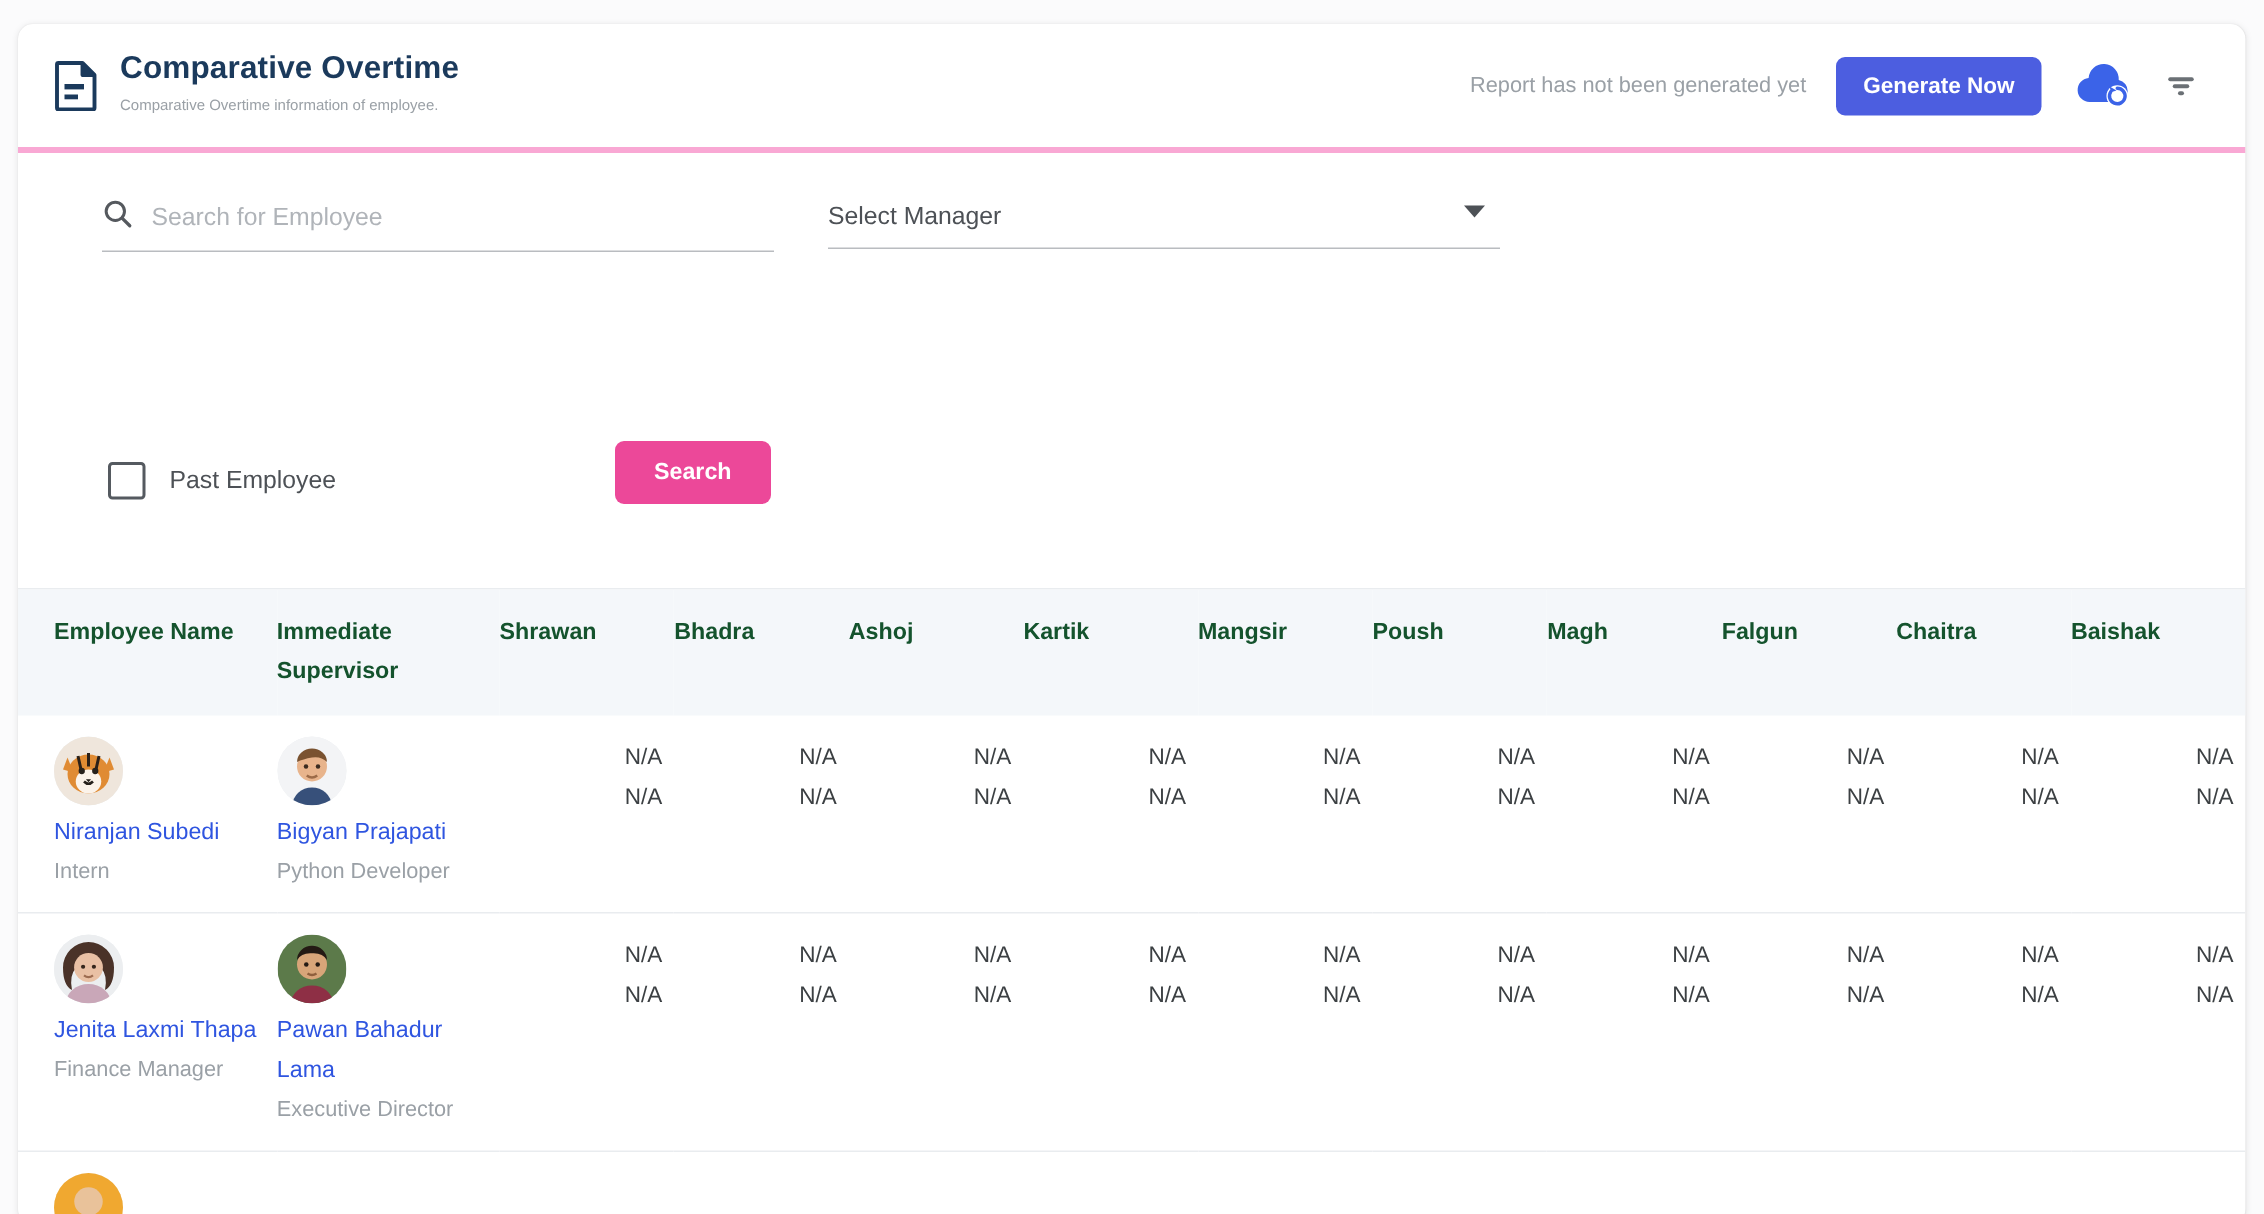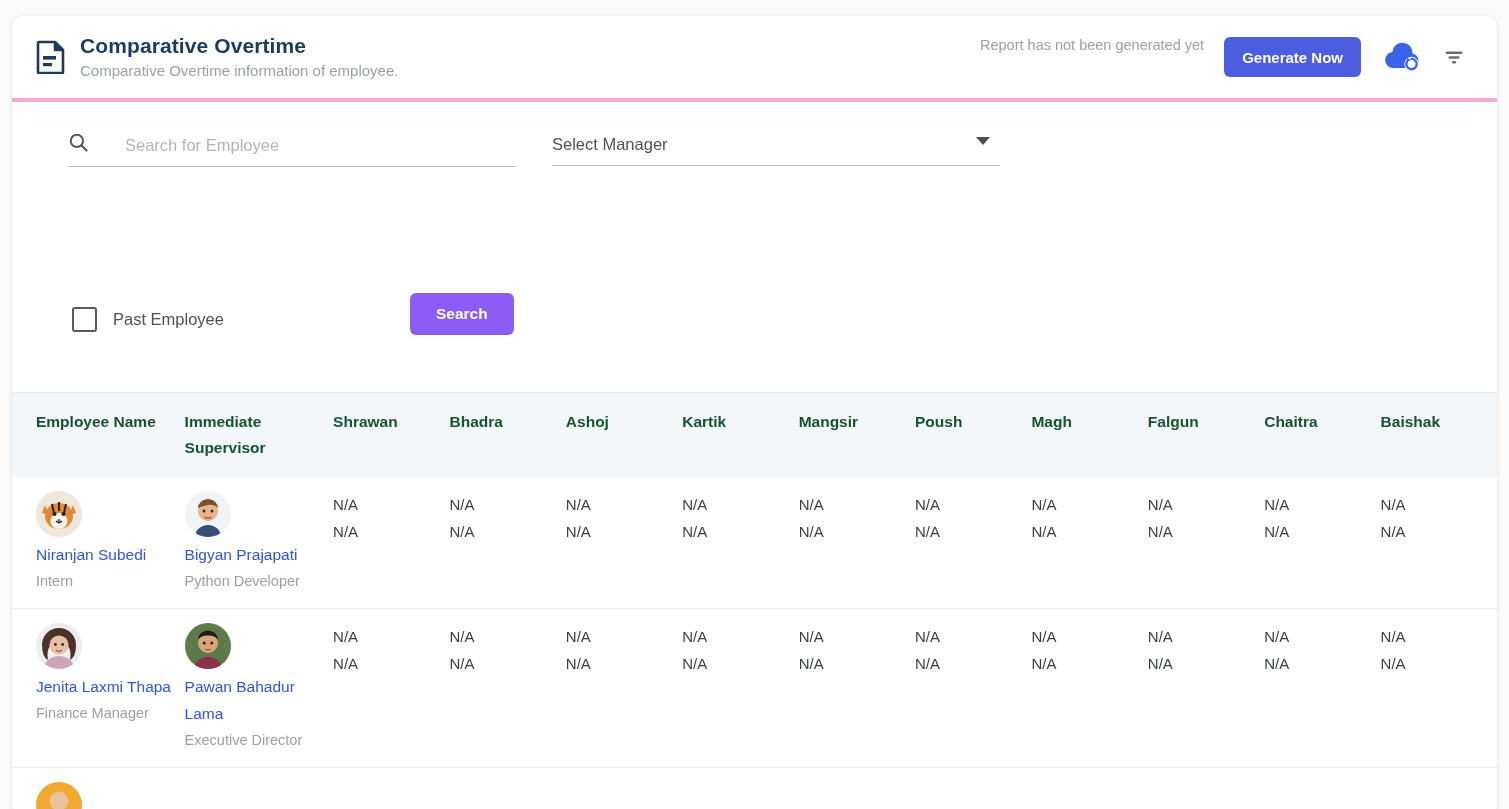--- a/index.html
+++ b/index.html
@@ -27,24 +27,24 @@
     align-items: center;
     padding: 0 22px 0 24px;
   }
   .doc-icon { width: 30px; height: 34px; flex: none; margin-right: 14px; }
   .title-wrap { display: flex; flex-direction: column; justify-content: center; }
   .page-title {
     font-size: 21px; font-weight: bold; color: #1b3a5c;
     letter-spacing: .1px; line-height: 26px;
   }
   .page-sub {
-    font-size: 15px; color: #9aa0a6; line-height: 22px; margin-top: 1px;
+    font-size: 10px; color: #9aa0a6; line-height: 22px; margin-top: 1px;
   }
   .header-right {
-    margin-left: auto; display: flex; gap: 0;
+    margin-left: auto; display: flex; align-items: center; gap: 0;
   }
   .report-status {
     font-size: 14.5px; color: #9aa0a6; margin-right: 20px; white-space: nowrap;
   }
   .btn-primary {
     background: #4c5ee0; color: #fff; border: none; border-radius: 6px;
     font-family: Liberation Sans, sans-serif; font-size: 15px; font-weight: bold;
     padding: 11px 18px; cursor: pointer; white-space: nowrap;
   }
   .icon-btn {
@@ -65,36 +65,36 @@
   .field-text { font-size: 16.5px; color: #4d5156; line-height: 24px; }
   .field-text.ph { color: #b0b4b9; }
   .caret {
     position: absolute; right: 10px; top: 9px;
     width: 0; height: 0;
     border-left: 7px solid transparent;
     border-right: 7px solid transparent;
     border-top: 8px solid #4d5156;
   }
   .f-year { width: 448px; margin-left: 26px; }
-  .f-search { width: 448px; margin-left: 34px; padding-left: 0; gap: 24px; }
+  .f-search { width: 448px; margin-left: 34px; padding-left: 0; }
   .f-search .search-ico { margin-right: 12px; flex: none; }
   .f-div { width: 448px; margin-left: 36px; }
   .f-sup { width: 446px; margin-left: 26px; margin-top: 118px; }
   .f-sup .sup-ico { margin-right: 10px; flex: none; }
   .chk-wrap {
     display: flex; align-items: center; margin-left: 38px; margin-top: 140px; justify-content: space-between;
   }
   .chk {
     width: 25px; height: 25px; border: 2px solid #555a60;
     border-radius: 3px; background: #fff; cursor: pointer; flex: none;
   }
   .chk-label { font-size: 16.5px; color: #4d5156; margin-left: 16px; }
   .btn-search {
     margin-left: 186px; margin-top: 126px;
-    background: #8b5cf6; color: #fff; border: none; border-radius: 6px;
+    background: #ec4899; color: #fff; border: none; border-radius: 6px;
     font-family: inherit; font-size: 15.5px; font-weight: bold;
     padding: 12px 26px; cursor: pointer;
   }
 
   
   .table-wrap { border-top: 1px solid #e9ecef; }
   table { width: 100%; border-collapse: collapse; table-layout: fixed; }
   thead tr { background: #f4f7fa; }
   th {
     text-align: left; font-size: 15.5px; font-weight: bold; color: #14532d;
@@ -111,21 +111,21 @@
   .avatar {
     width: 46px; height: 46px; border-radius: 50%;
     overflow: hidden; background: #eceff1; display: block;
   }
   .avatar svg { display: block; width: 100%; height: 100%; }
   .p-name {
     font-size: 15.5px; color: #2f55e0; line-height: 27px;
     margin-top: 4px; cursor: pointer; display: block;
   }
   .p-role { font-size: 14.5px; color: #9aa0a6; line-height: 26px; }
-  .na { font-size: 15px; color: #3c4043; line-height: 27px; text-align: left; }
+  .na { font-size: 15px; color: #3c4043; line-height: 27px; text-align: right; }
   .na-cell { text-align: center; }
 </style>
 </head>
 <body>
 
 <div class="card">
 
   <div class="header">
     <span class="doc-icon">
       <svg viewBox="0 0 30 34" width="30" height="34">

